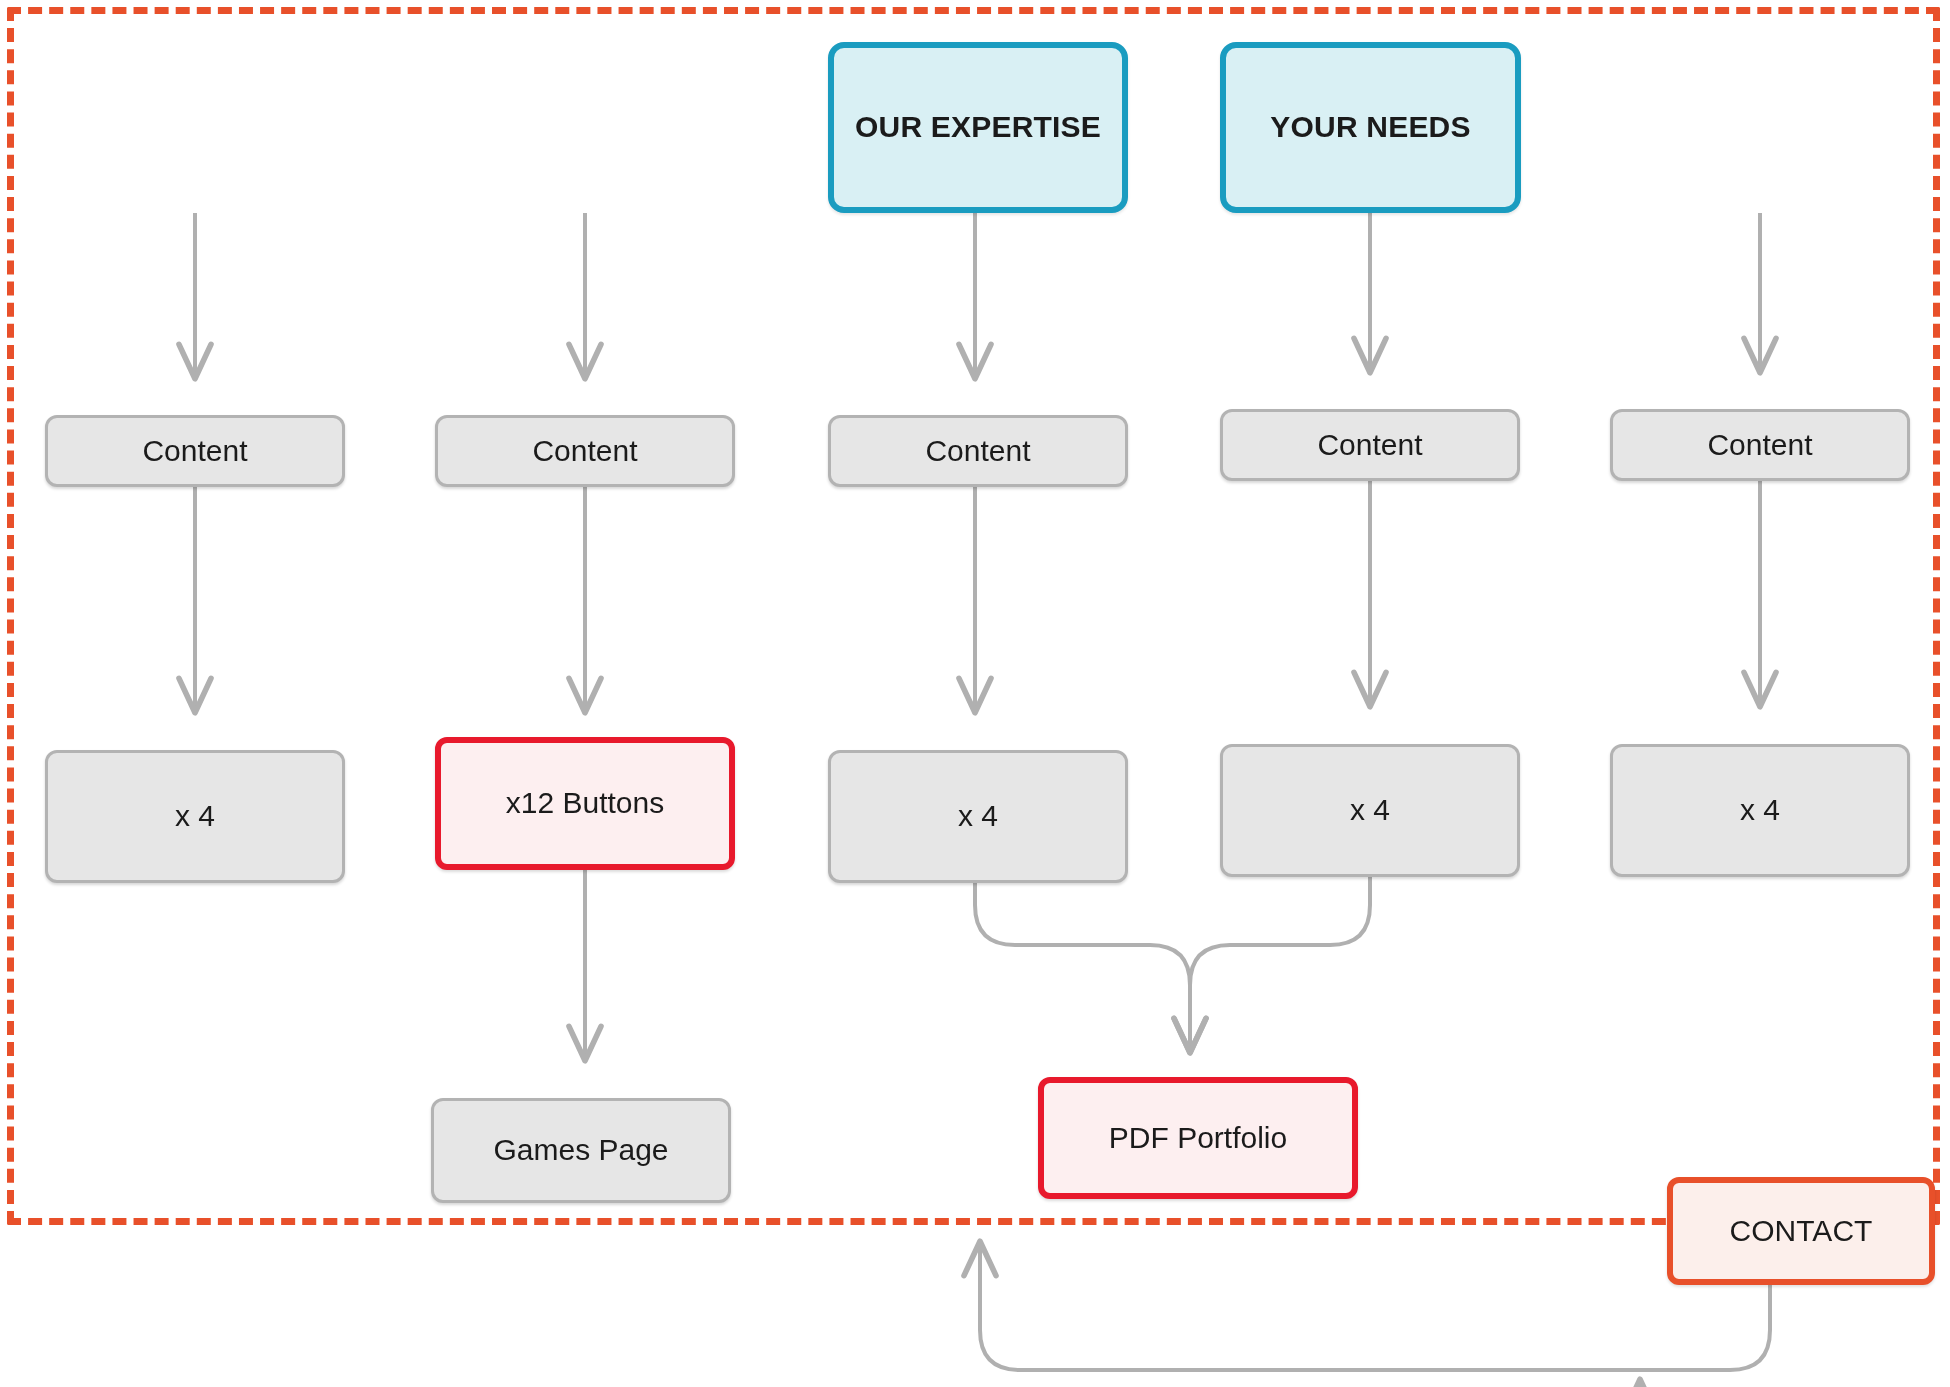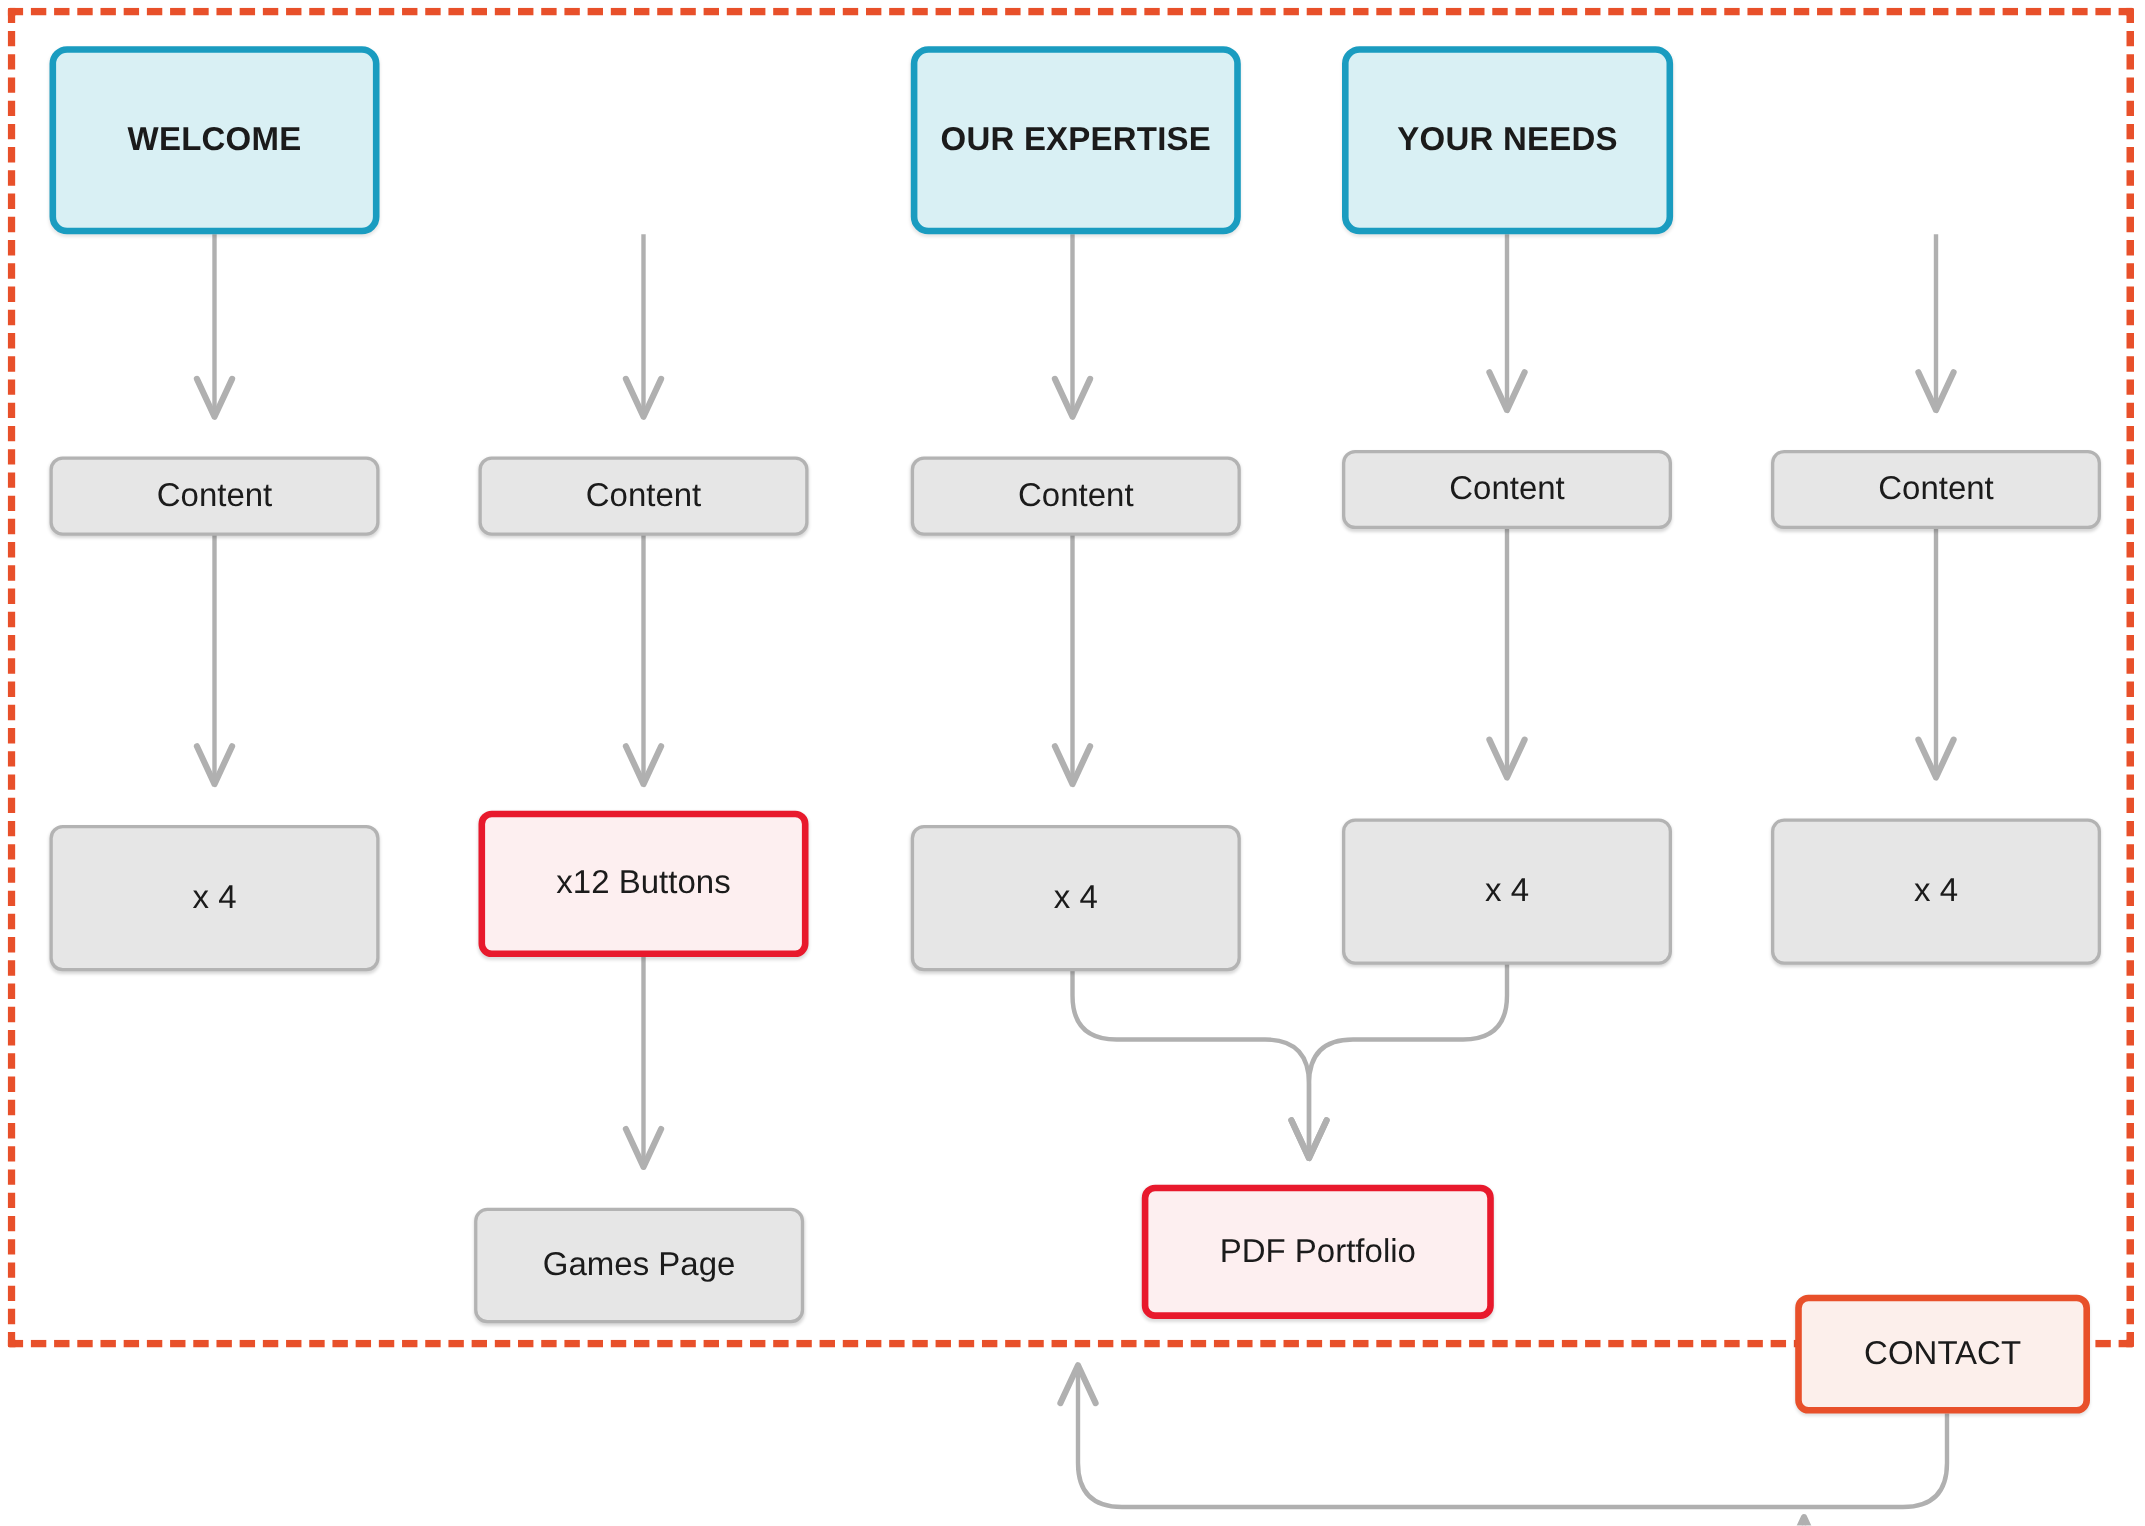--- a/index.html
+++ b/index.html
@@ -65,20 +65,21 @@
     box-shadow: 0 2px 3px rgba(0,0,0,0.14);
     margin-top: 22px;
   }
   .node-contact {
     background: #fcefeb;
     border: 6px solid #e8502a;
     border-radius: 12px;
     font-size: 30px;
     z-index: 6;
     box-shadow: 0 2px 3px rgba(0,0,0,0.12);
+    margin-left: 35px;
   }
   .node span { display: block; width: 100%; }
 </style>
 </head>
 <body>
 
 <div id="stage">
 
   <div class="zone" style="left:7px; top:7px; width:1933px; height:1218px;"></div>
 
@@ -109,23 +110,20 @@
       <path d="M1370,840 L1370,905 Q1370,945 1330,945 L1230,945 Q1190,945 1190,985 L1190,1052"></path>
 
       <path d="M1770,1285 L1770,1330 Q1770,1370 1730,1370 L1020,1370 Q980,1370 980,1330 L980,1242"></path>
     </g>
 
     <g fill="none" stroke="#b0b0b0" stroke-width="4" marker-end="url(#ah)">
       <path d="M1640,1387 L1640,1380"></path>
     </g>
   </svg>
 
-  <div class="node node-header" style="left:45px; top:42px; width:300px; height:171px;">
-    <span>WELCOME</span>
-  </div>
 
 
   <div class="node node-header" style="left:828px; top:42px; width:300px; height:171px;justify-content:flex-end;">
     <span>OUR EXPERTISE</span>
   </div>
 
   <div class="node node-header" style="left:1220px; top:42px; width:301px; height:171px;">
     <span>YOUR NEEDS</span>
   </div>
 

